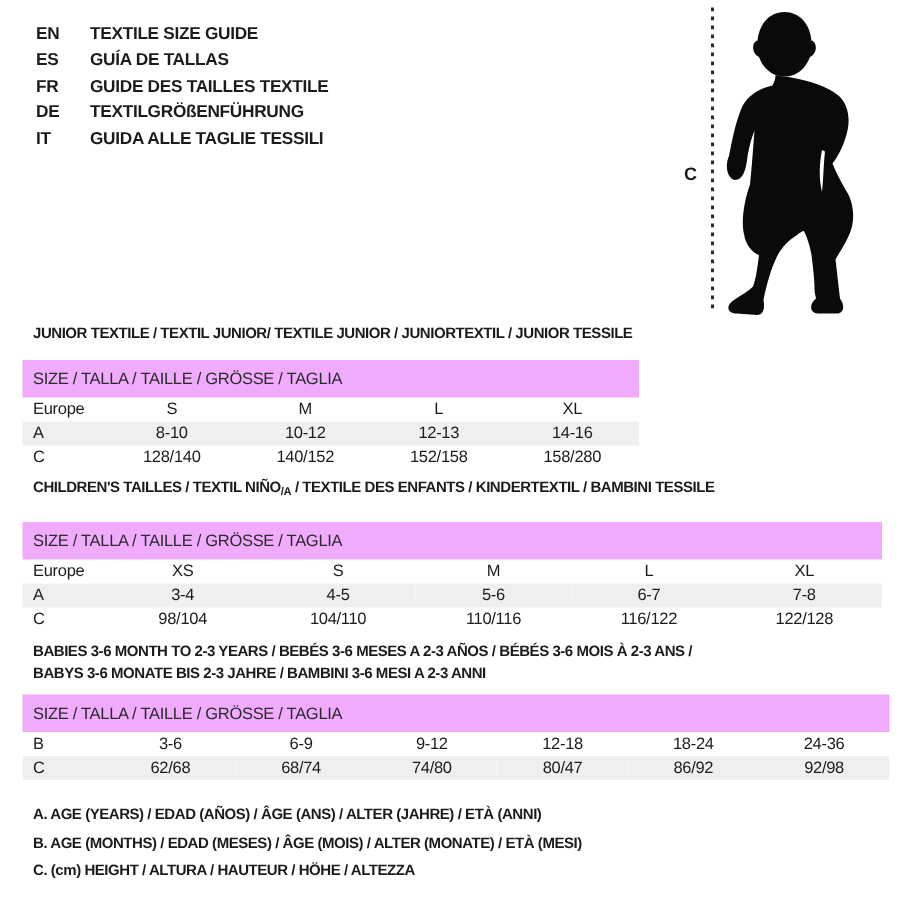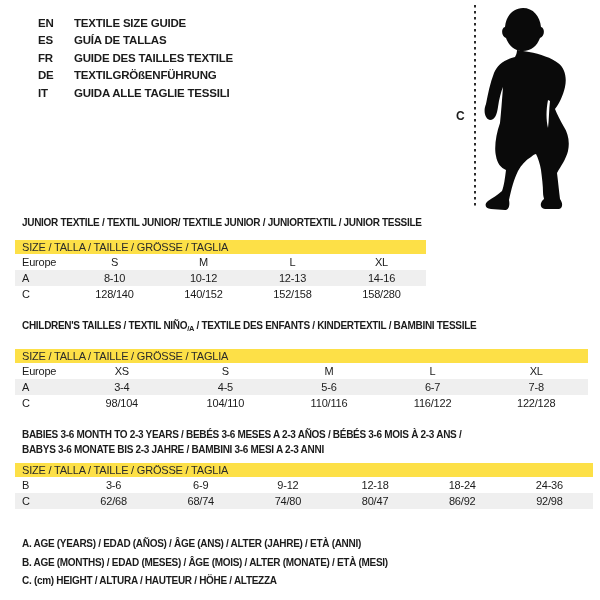--- a/index.html
+++ b/index.html
@@ -6,41 +6,41 @@
   html,body { width:600px; height:600px; }
   body {
     position:relative;
     background:#ffffff;
     font-family:"Liberation Sans", sans-serif;
     color:#1b1b1b;
     overflow:hidden;
   }
 
   
-  .lang { position:absolute; left:38px; top:14px; }
+  .lang { position:absolute; left:24px; top:14px; }
   .lang-row { display:flex; height:17.5px; align-items:center;
               font-weight:bold; font-size:11.5px; letter-spacing:-0.2px; }
   .lang-code { width:36px; }
 
   
   .figure { position:absolute; left:440px; top:0; }
 
   
   .section { position:absolute; left:15px; }
   .sec-h { padding-left:7px; font-weight:bold; font-size:10px;
            letter-spacing:-0.3px; line-height:15px; white-space:nowrap; }
   .sec-h .sub { font-size:7.5px; vertical-align:-2px; }
   .gap-s { height:10px; } .gap-c { height:13px; } .gap-b { height:6px; }
 
   table { border-collapse:collapse; table-layout:fixed;
           font-size:11px; letter-spacing:-0.2px; color:#1b1b1b; }
   .t-junior  { width:411px; }
   .t-child   { width:573px; }
   .t-babies  { width:578px; }
-  th.bar { background:#fde047; height:14px; text-align:left; padding-left:7px;
+  th.bar { background:#f0abfc; height:25px; text-align:left; padding-left:7px;
            font-weight:normal; font-size:11px; color:#2a2a2a; letter-spacing:-0.2px; }
   td { height:16px; text-align:center; vertical-align:middle; }
   td.lbl { text-align:left; padding-left:7px; }
   tr.alt { background:#efefef; }
 
   
   .notes { position:absolute; left:22px; top:535px; }
   .note-line { font-weight:bold; font-size:10px; letter-spacing:-0.3px;
                line-height:18.5px; white-space:nowrap; }
 </style>

